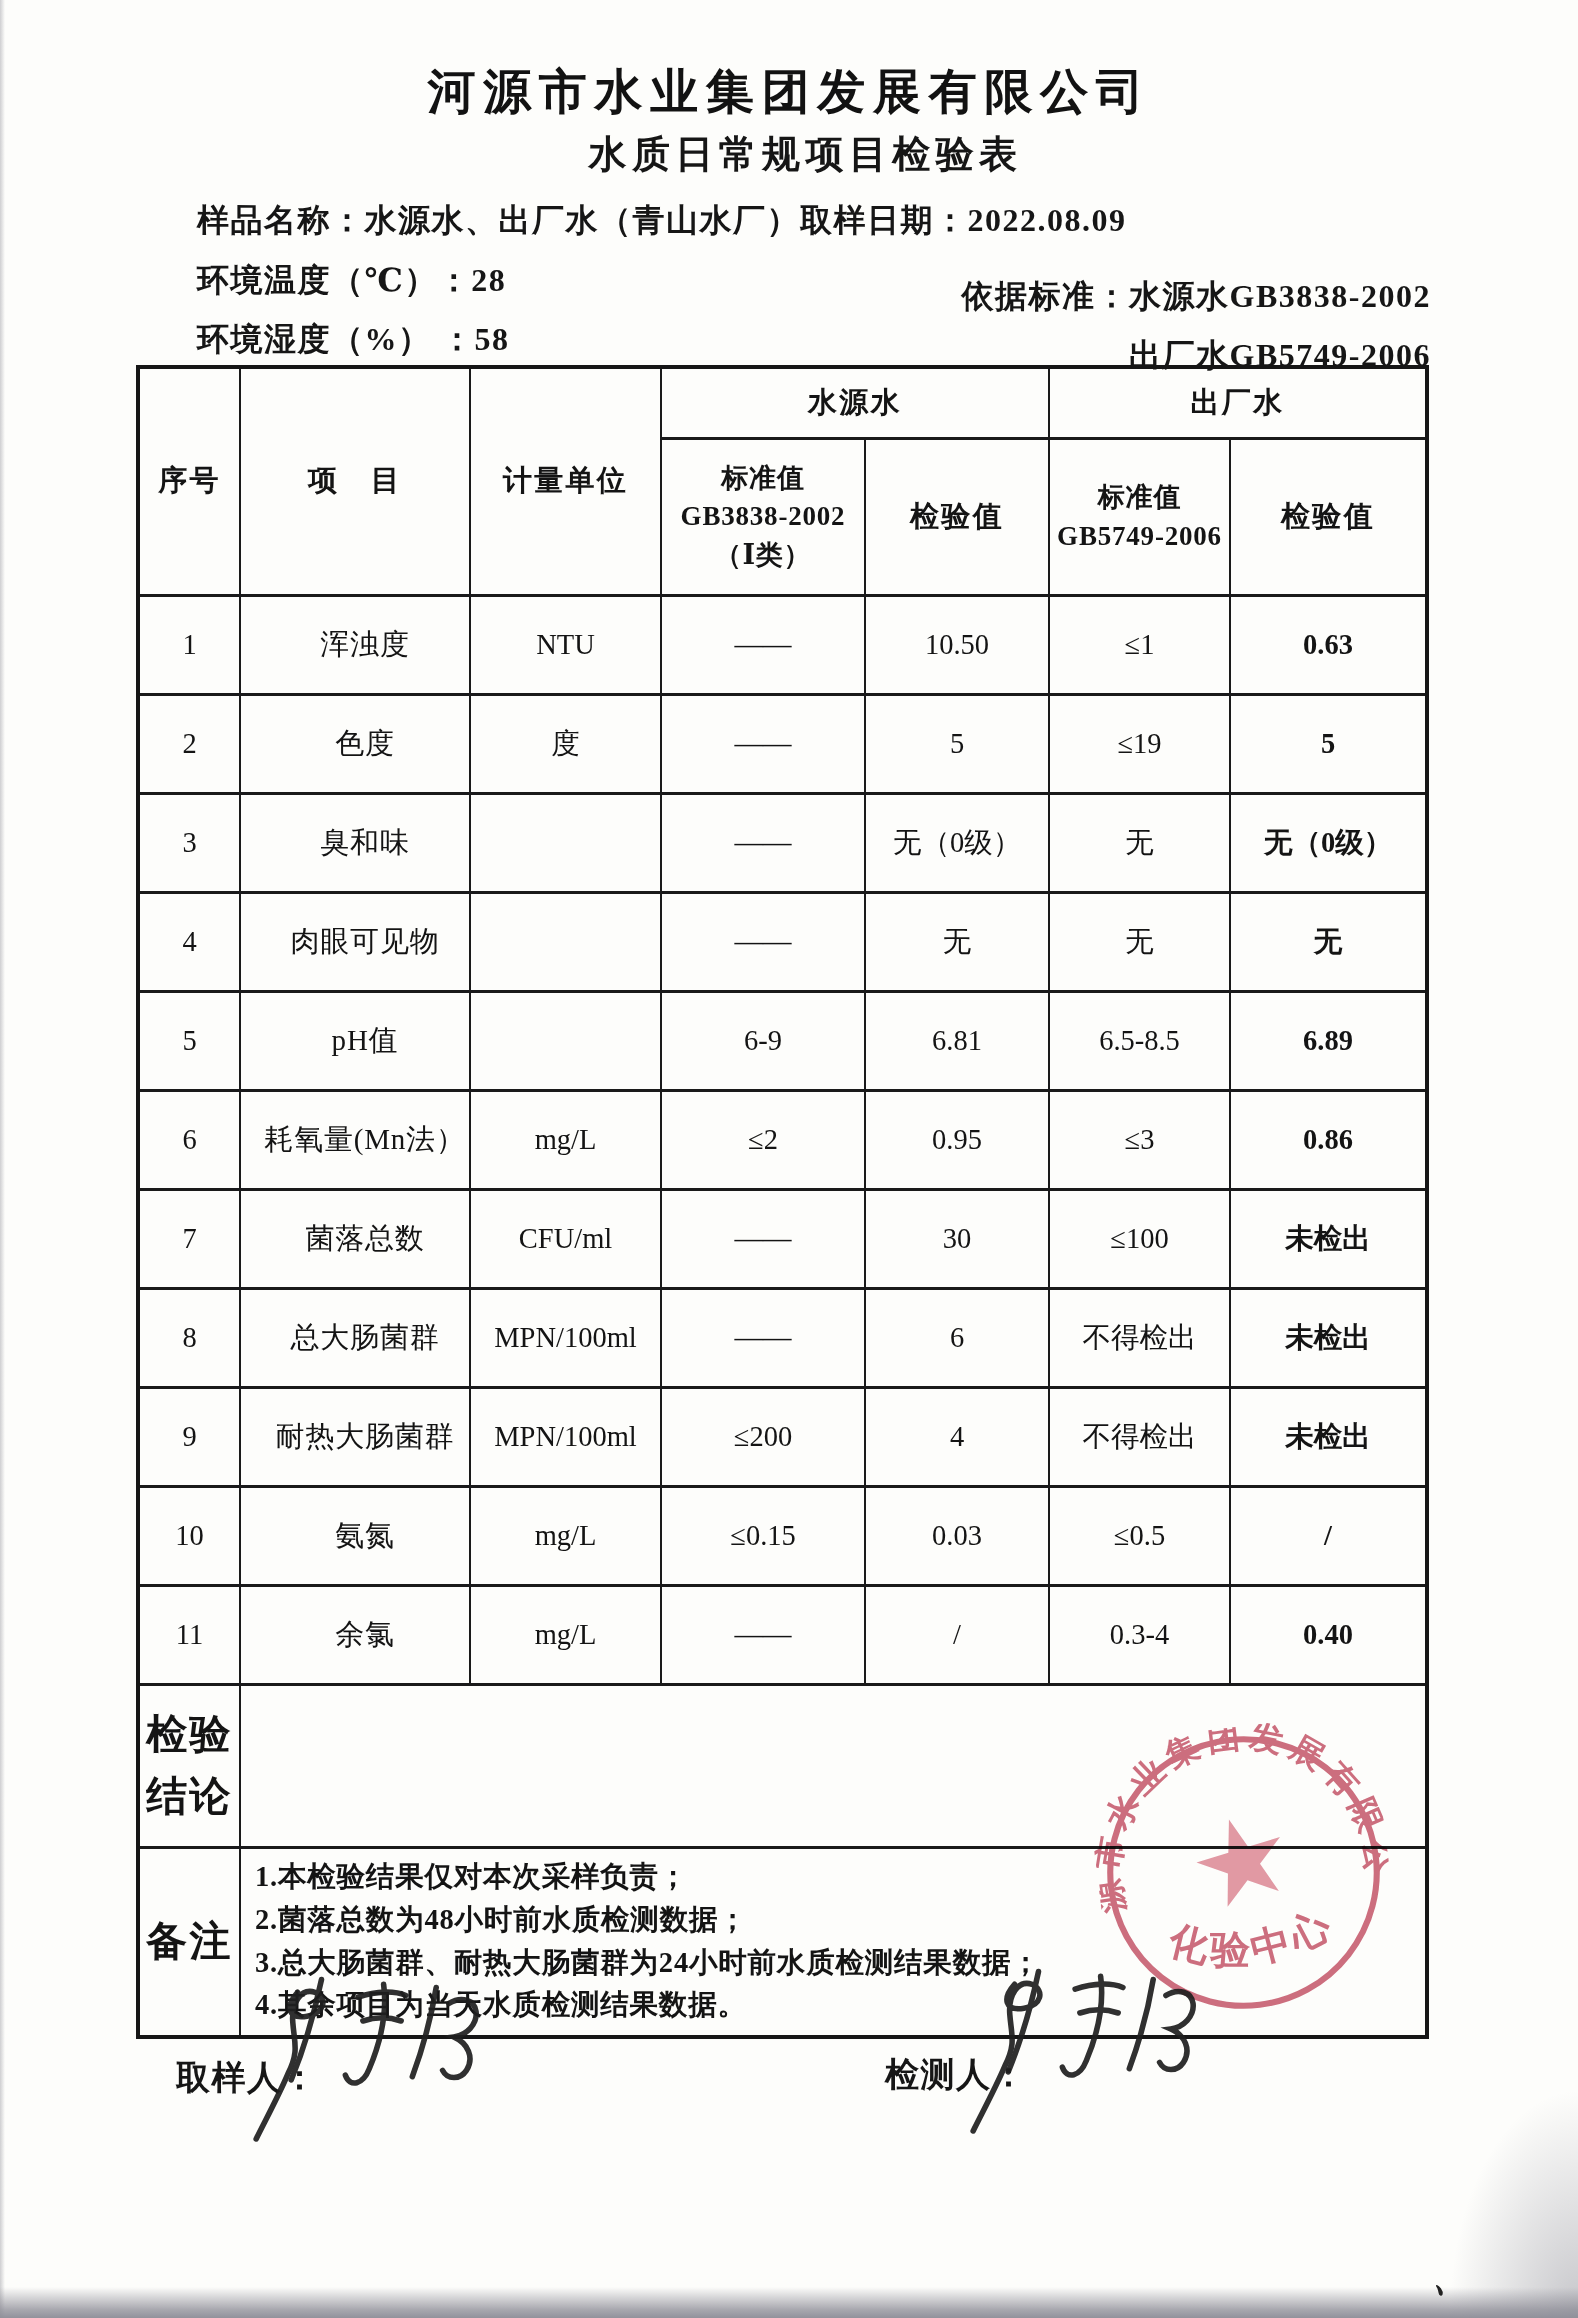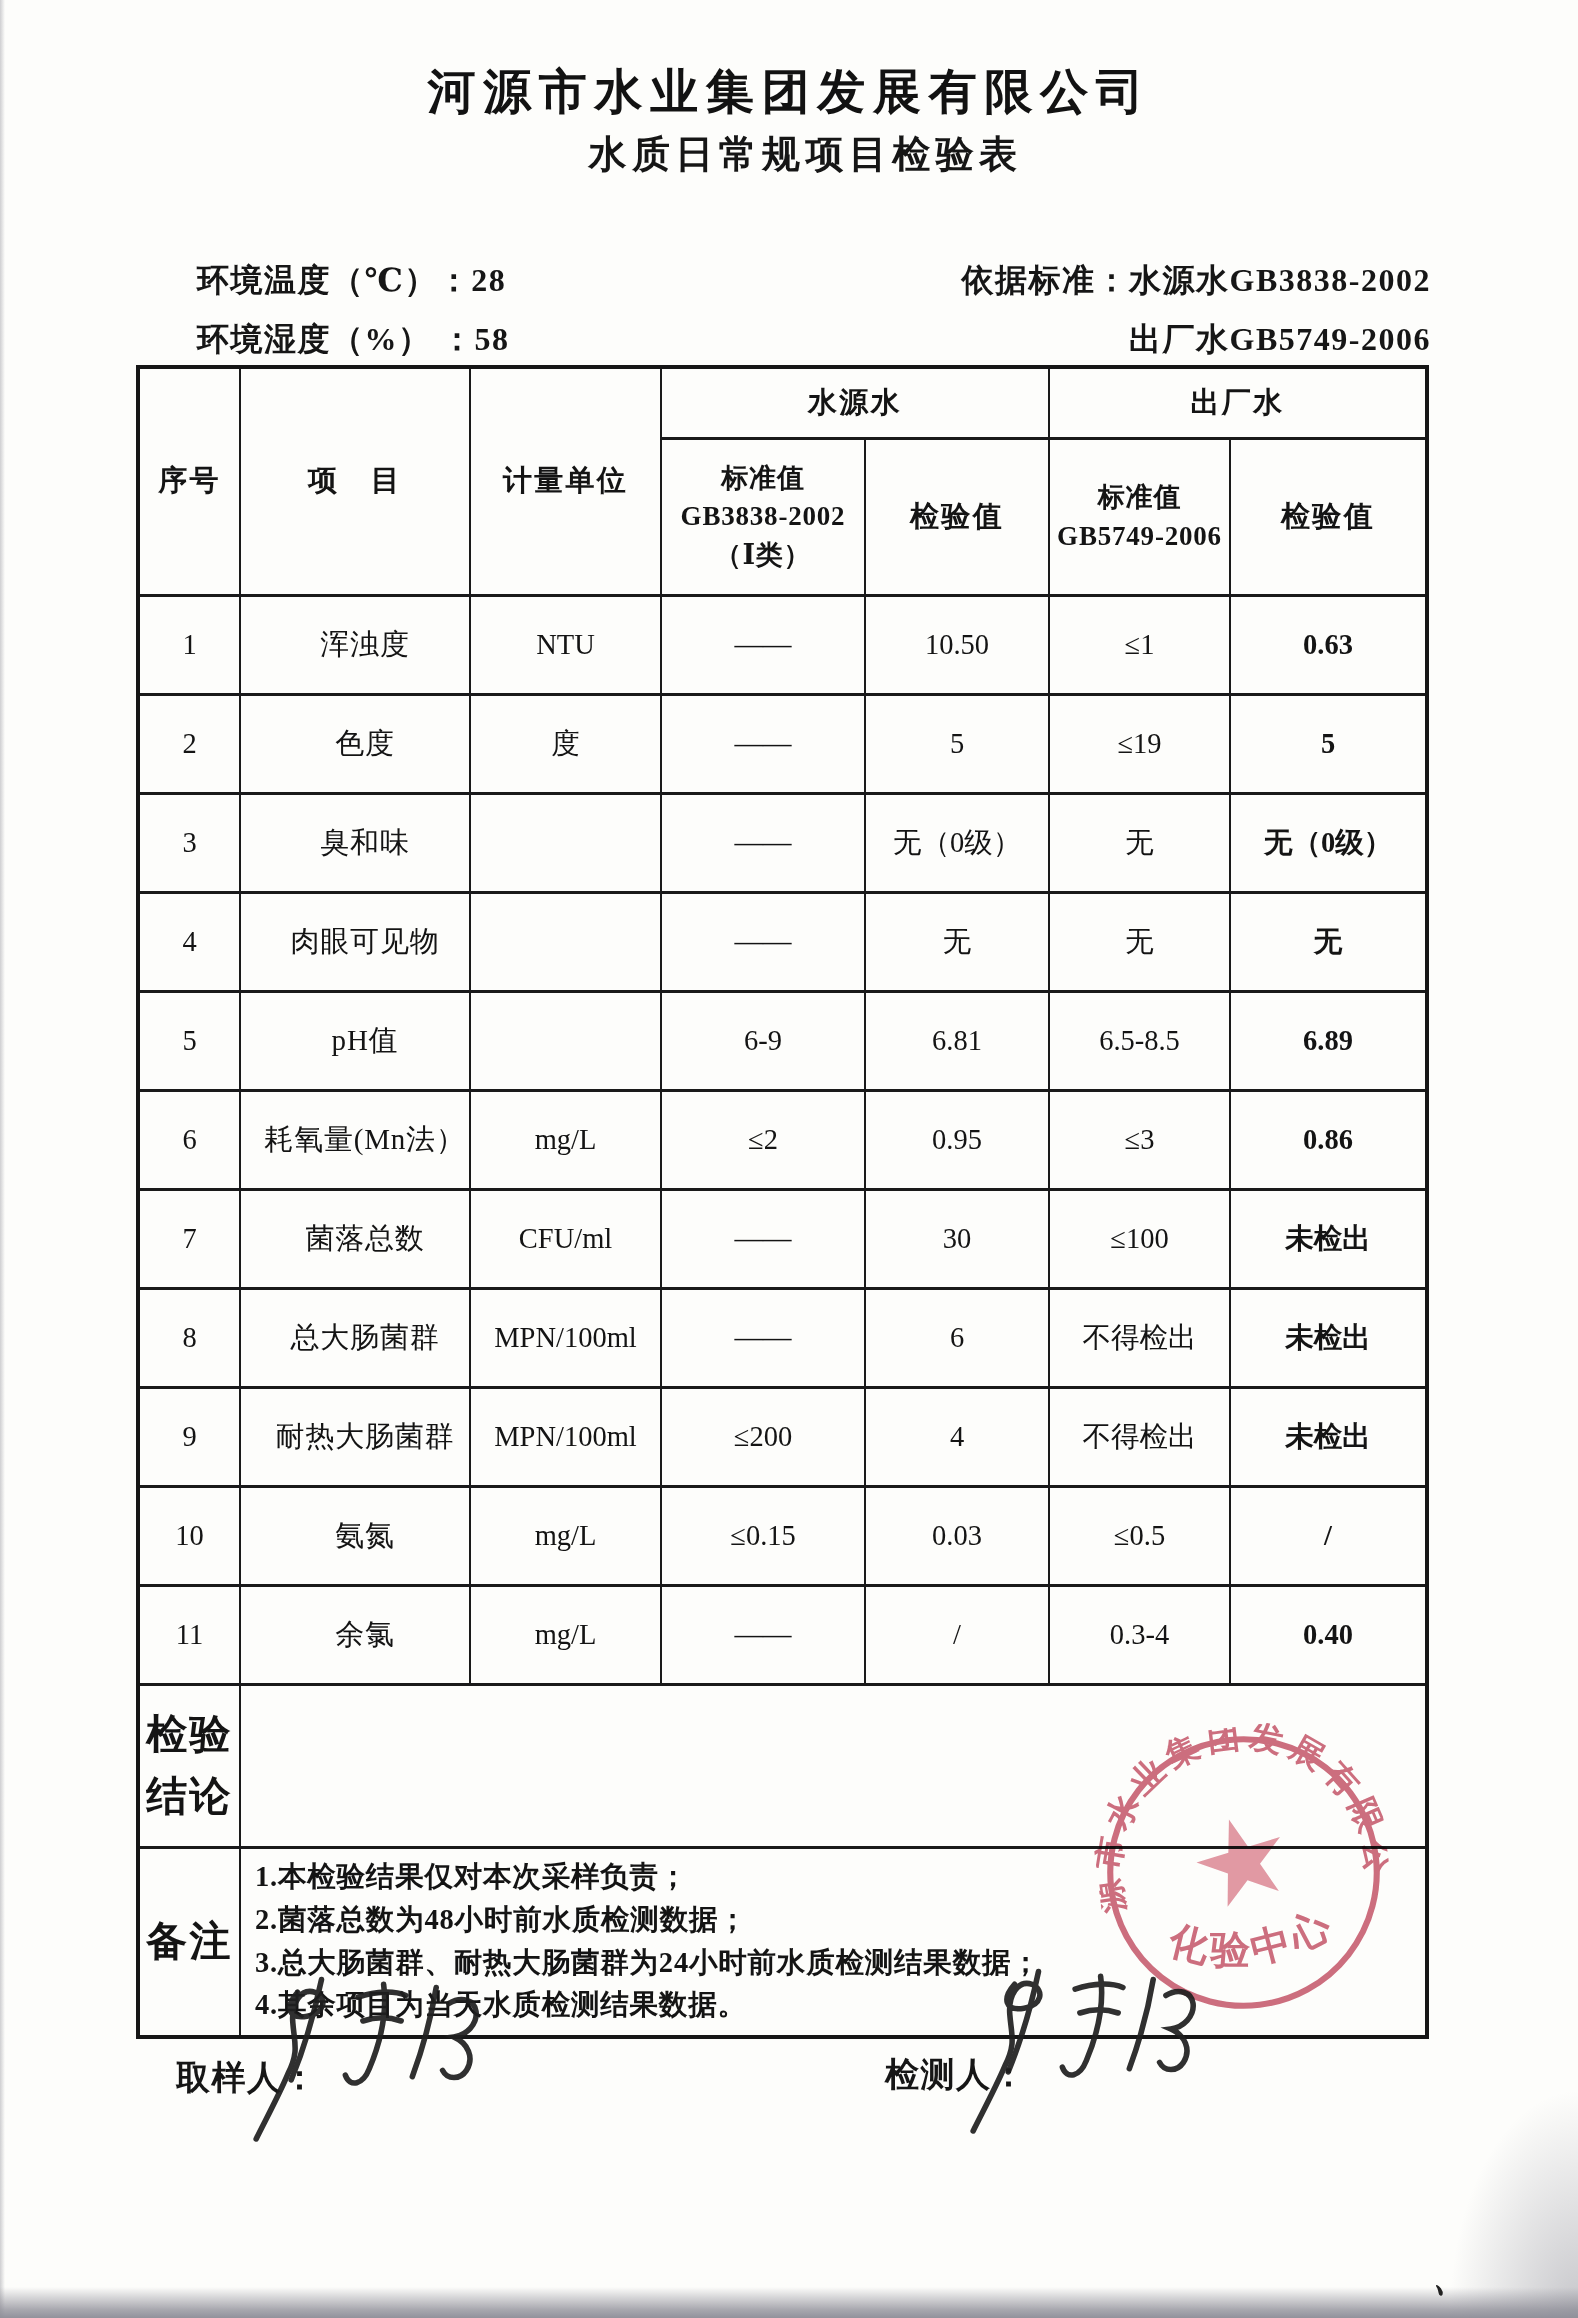--- a/index.html
+++ b/index.html
@@ -18,21 +18,21 @@
     color:#121212;
   }
   .doc-subtitle{
     position:absolute;left:16px;top:129px;width:100%;
     text-align:center;font-size:38px;font-weight:600;letter-spacing:5.4px;
   }
   .info-line{
     position:absolute;left:197px;right:148px;height:40px;
     font-size:32px;font-weight:700;letter-spacing:1.5px;white-space:nowrap;
   }
-  .info-line .rt{position:absolute;right:0;top:0;}
+  .info-line .rt{position:absolute;right:0;top:16px;}
   #info1{top:199px;}
   #info2{top:259px;}
   #info3{top:318px;}
 
   
   .tbl-wrap{position:absolute;left:136px;top:365px;}
   table{
     border-collapse:collapse;table-layout:fixed;width:1290px;
     background:transparent;
   }
@@ -92,20 +92,23 @@
   }
 </style>
 </head>
 <body>
 
 <div class="page">
 
   <div class="doc-title">河源市水业集团发展有限公司</div>
   <div class="doc-subtitle">水质日常规项目检验表</div>
 
+  <div class="info-line" id="info1">
+    <span>样品名称：水源水、出厂水（青山水厂）取样日期：2022.08.09</span>
+  </div>
   <div class="info-line" id="info2">
     <span>环境温度（℃）：28</span>
     <span class="rt">依据标准：水源水GB3838-2002</span>
   </div>
   <div class="info-line" id="info3">
     <span>环境湿度（%） ：58</span>
     <span class="rt">出厂水GB5749-2006</span>
   </div>
 
   <div class="tbl-wrap">

